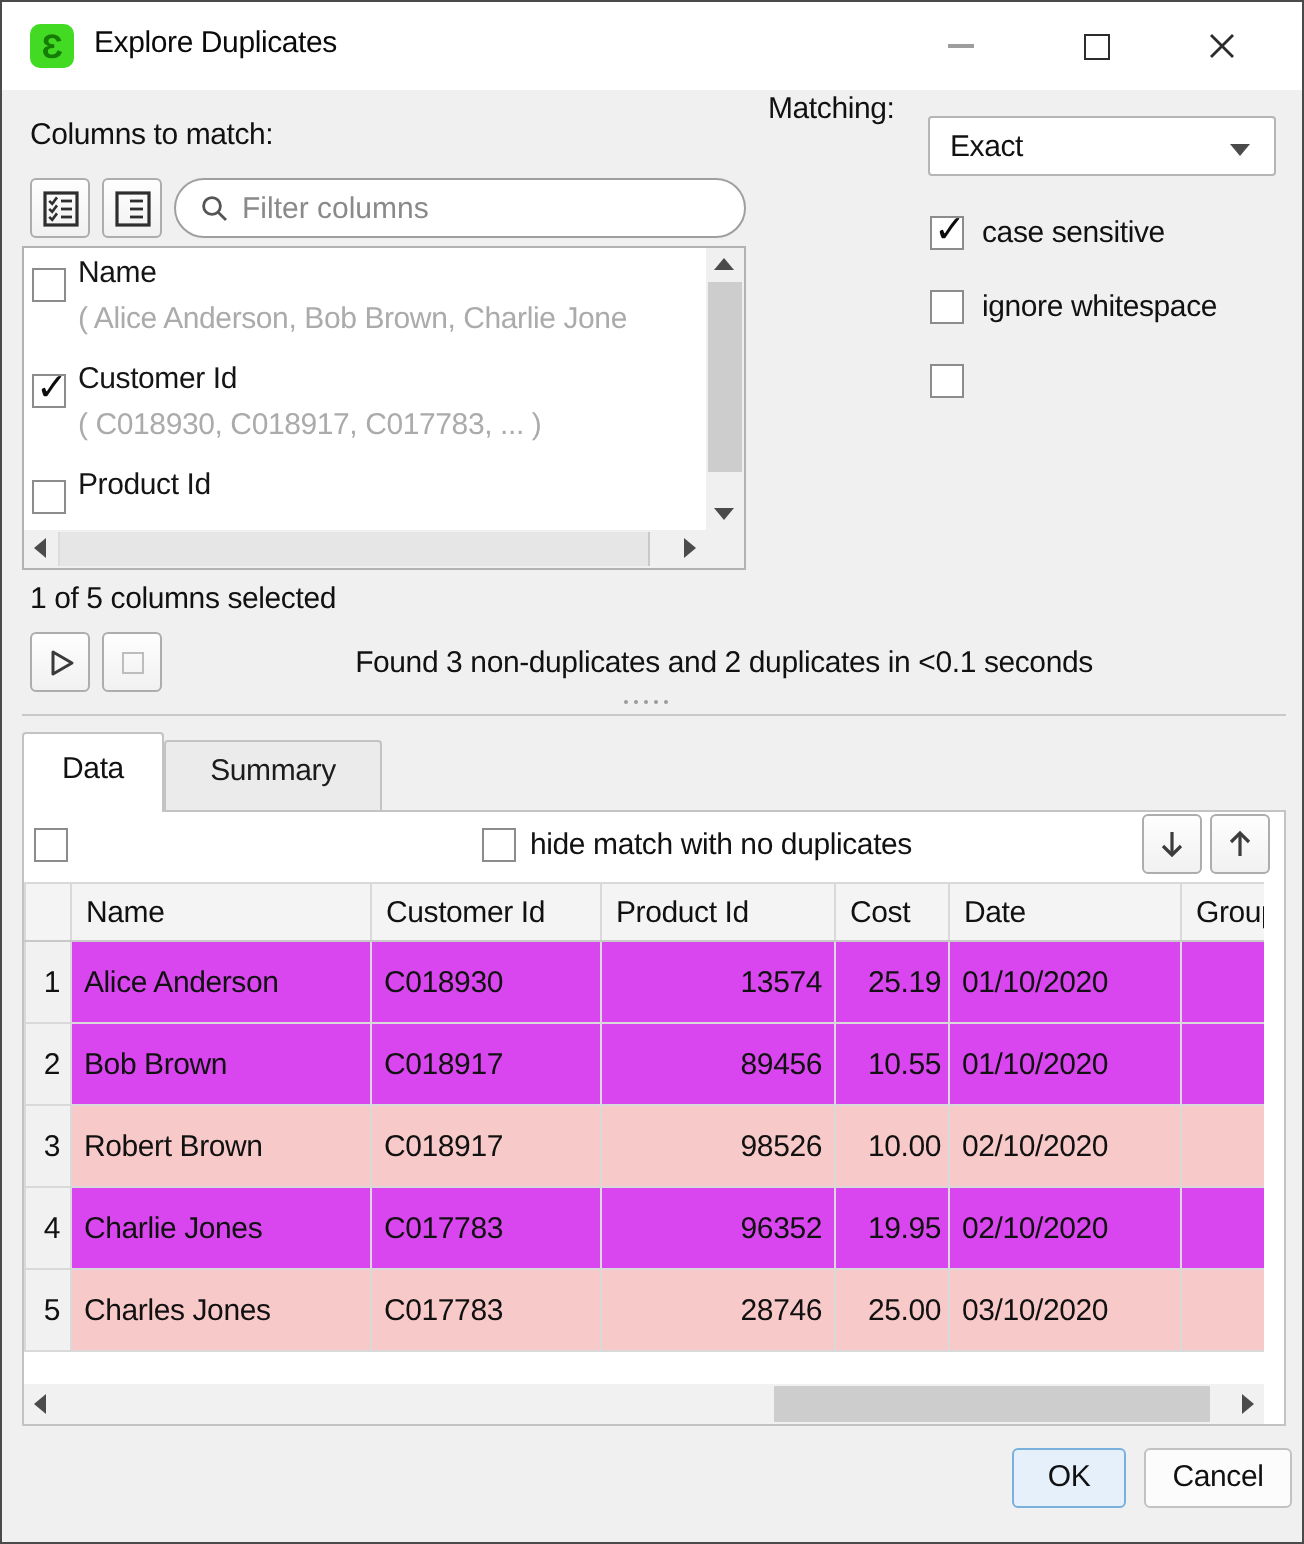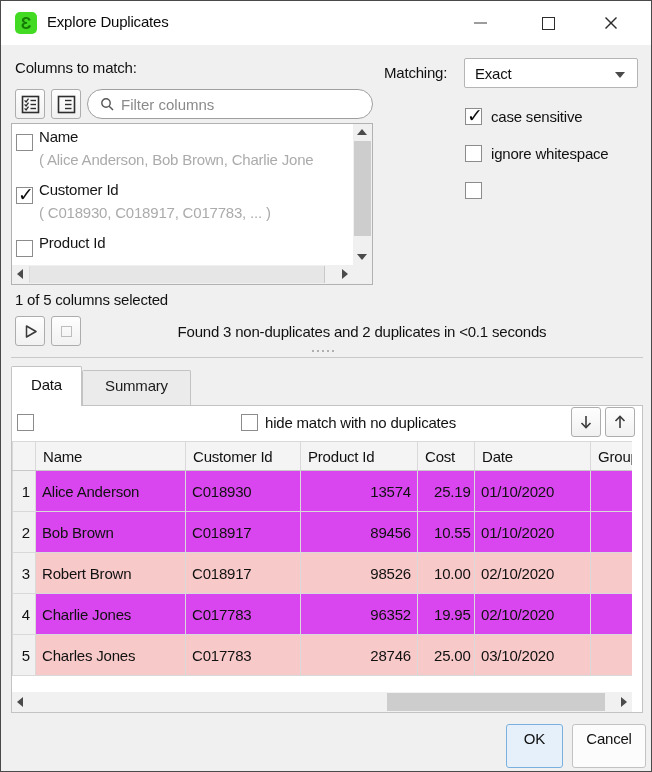--- a/index.html
+++ b/index.html
@@ -98,21 +98,21 @@
   }
   .results tbody td { height:41px; padding:0 6px; background:#d946ef; font-size:15px; }
   .results td.rownum { background:#f1f1f1; text-align:right; padding-right:5px; }
   .results td.num { text-align:right;padding-left:16px; }
   .results tr.dup td:not(.rownum) { background:var(--duplicate-row,#f8c9c9); }
   
   .tb-hscroll { position:absolute; left:11px; top:691px; width:620px; height:20px; background:#f1f1f1; z-index:4; }
   .tb-hthumb { position:absolute; left:375px; top:1px; width:218px; height:18px; background:#cdcdcd; }
   
   .push-btn {
-    position:absolute; height:44px; border-radius:3px; text-align:center;
+    position:absolute; height:30px; border-radius:3px; text-align:center;
     font-size:15px; padding-top:5px;
   }
   .btn-ok { left:505px; top:723px; width:57px; background:#e6f0fa; border:1px solid var(--ok-border,#7ab0de); }
   .btn-cancel { left:571px; top:723px; width:74px; background:#fcfcfc; border:1px solid #c2c2c2; }
   svg { display:block; }
 </style>
 </head>
 <body>
 
 <div class="window">
@@ -199,21 +199,21 @@
   <div class="btn" style="left:14px; top:315px;">
     <svg width="17" height="17">
       <path d="M4.5,3 L14,8.5 L4.5,14 Z" fill="none" stroke="#3a3a3a" stroke-width="1.5" stroke-linejoin="round"></path>
     </svg>
   </div>
   <div class="btn" style="left:50px; top:315px;">
     <span style="width:11px; height:11px; border:1.5px solid #bdbdbd; display:block;"></span>
   </div>
   <div class="lbl" style="left:90px; top:322px; width:542px; text-align:center;">Found 3 non-duplicates and 2 duplicates in &lt;0.1 seconds</div>
 
-  <div class="lbl" style="left:383px; top:63px;">Matching:</div>
+  <div class="lbl" style="left:383px; top:45px;">Matching:</div>
   <div class="dropdown">
     <span>Exact</span>
     <span class="dd-caret"></span>
   </div>
 
   <span class="checkbox checked" style="left:464px; top:107px;"></span>
   <div class="lbl" style="left:490px; top:107px;">case sensitive</div>
 
   <span class="checkbox" style="left:464px; top:144px;"></span>
   <div class="lbl" style="left:490px; top:144px;">ignore whitespace</div>

